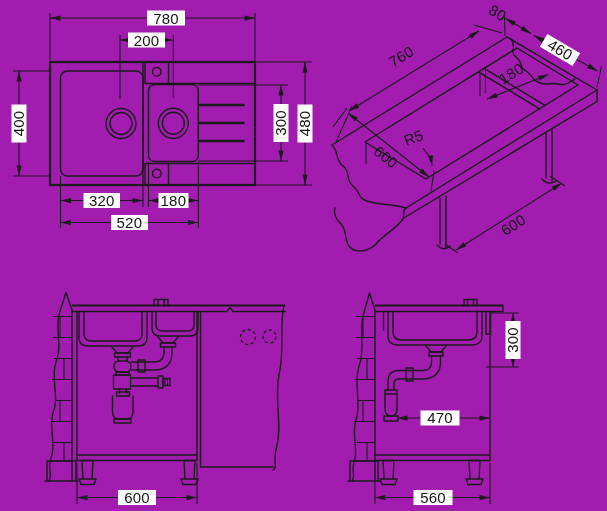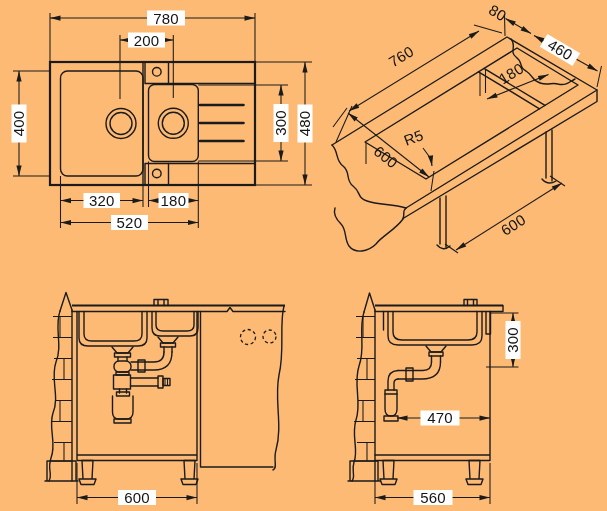--- a/index.html
+++ b/index.html
@@ -1,16 +1,16 @@
 <!DOCTYPE html>
 <html><head>
 <meta charset="utf-8">
 <style>
   html,body{margin:0;padding:0;background:#ffffff;}
-  .stage{width:607px;height:511px;background:#fdba74;position:relative;overflow:hidden;}
+  .stage{width:607px;height:511px;background:#a21caf;position:relative;overflow:hidden;}
   svg{display:block;}
   .ln  {fill:none;stroke:#1b1b1b;stroke-width:1.4;stroke-linecap:round;stroke-linejoin:round;}
   .ln2 {fill:none;stroke:#1b1b1b;stroke-width:2.2;stroke-linejoin:miter;}
   .thk {fill:none;stroke:#1b1b1b;stroke-width:2.6;stroke-linecap:round;}
   .dim {fill:none;stroke:#1b1b1b;stroke-width:1.05;}
   .dash{fill:none;stroke:#1b1b1b;stroke-width:1.3;stroke-dasharray:3.2 2.6;}
   .lblbg{fill:#ffffff;stroke:none;}
   .dim-t{font-family:"Liberation Sans", sans-serif;font-size:15px;fill:#141414;letter-spacing:.2px;}
 </style>
 </head>

